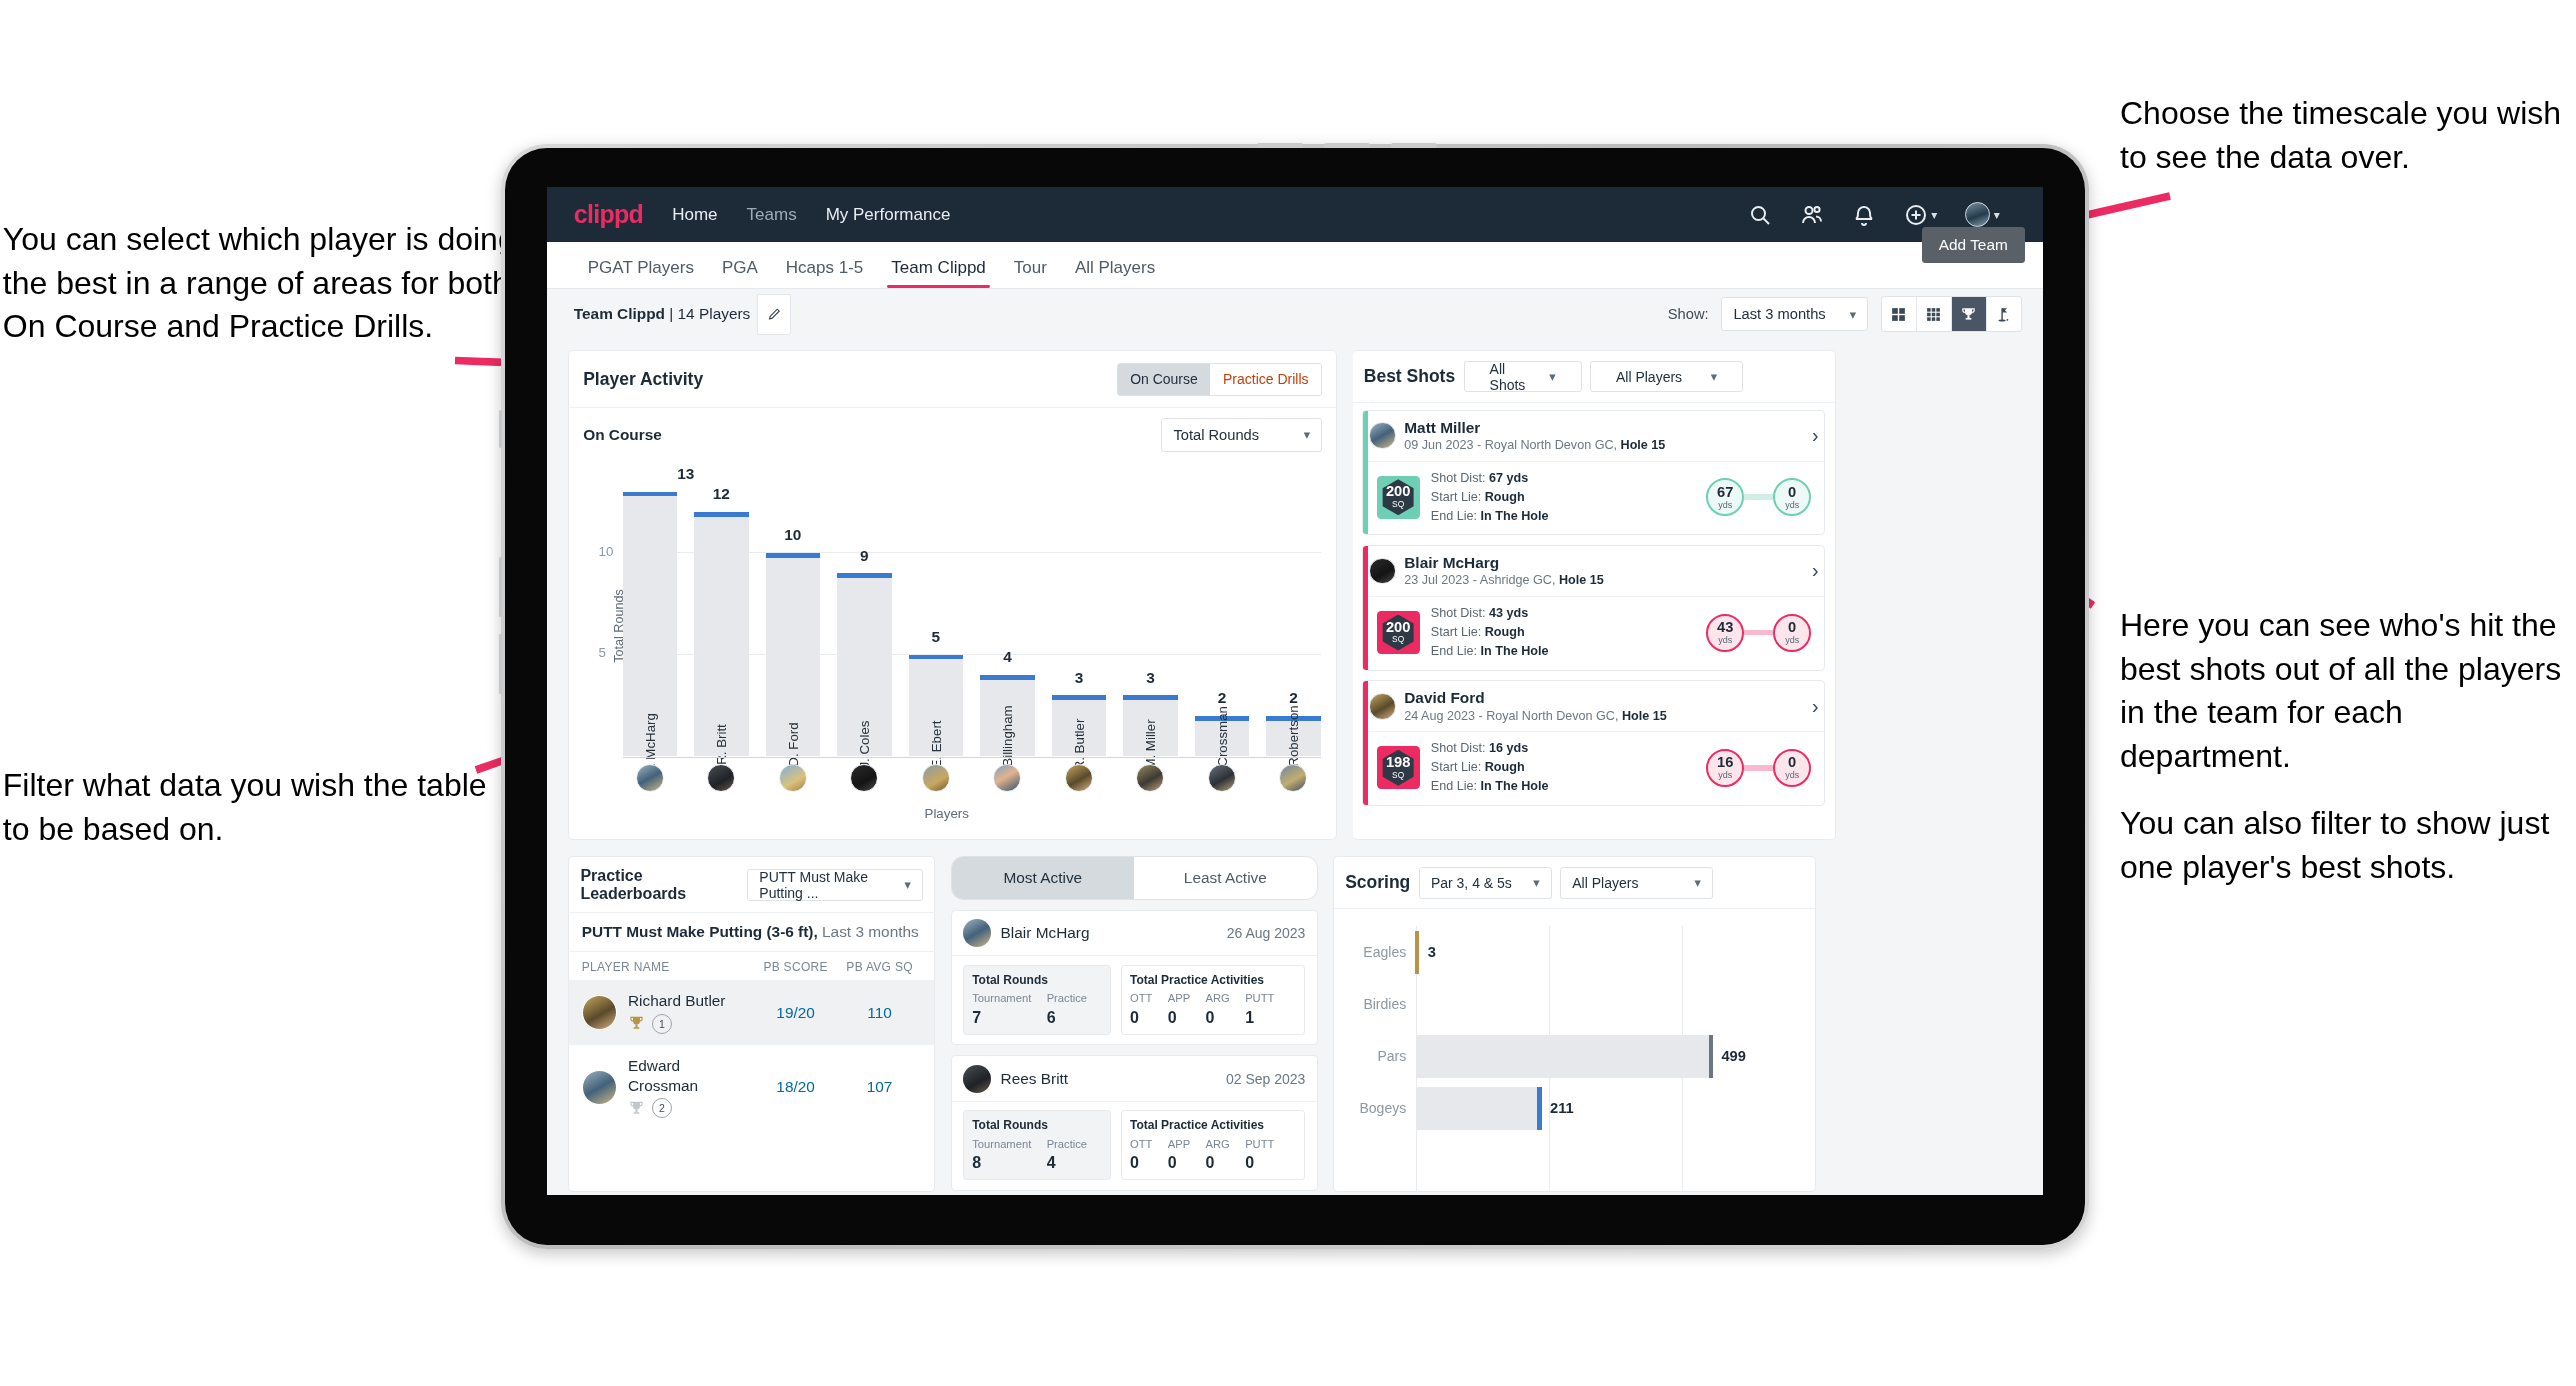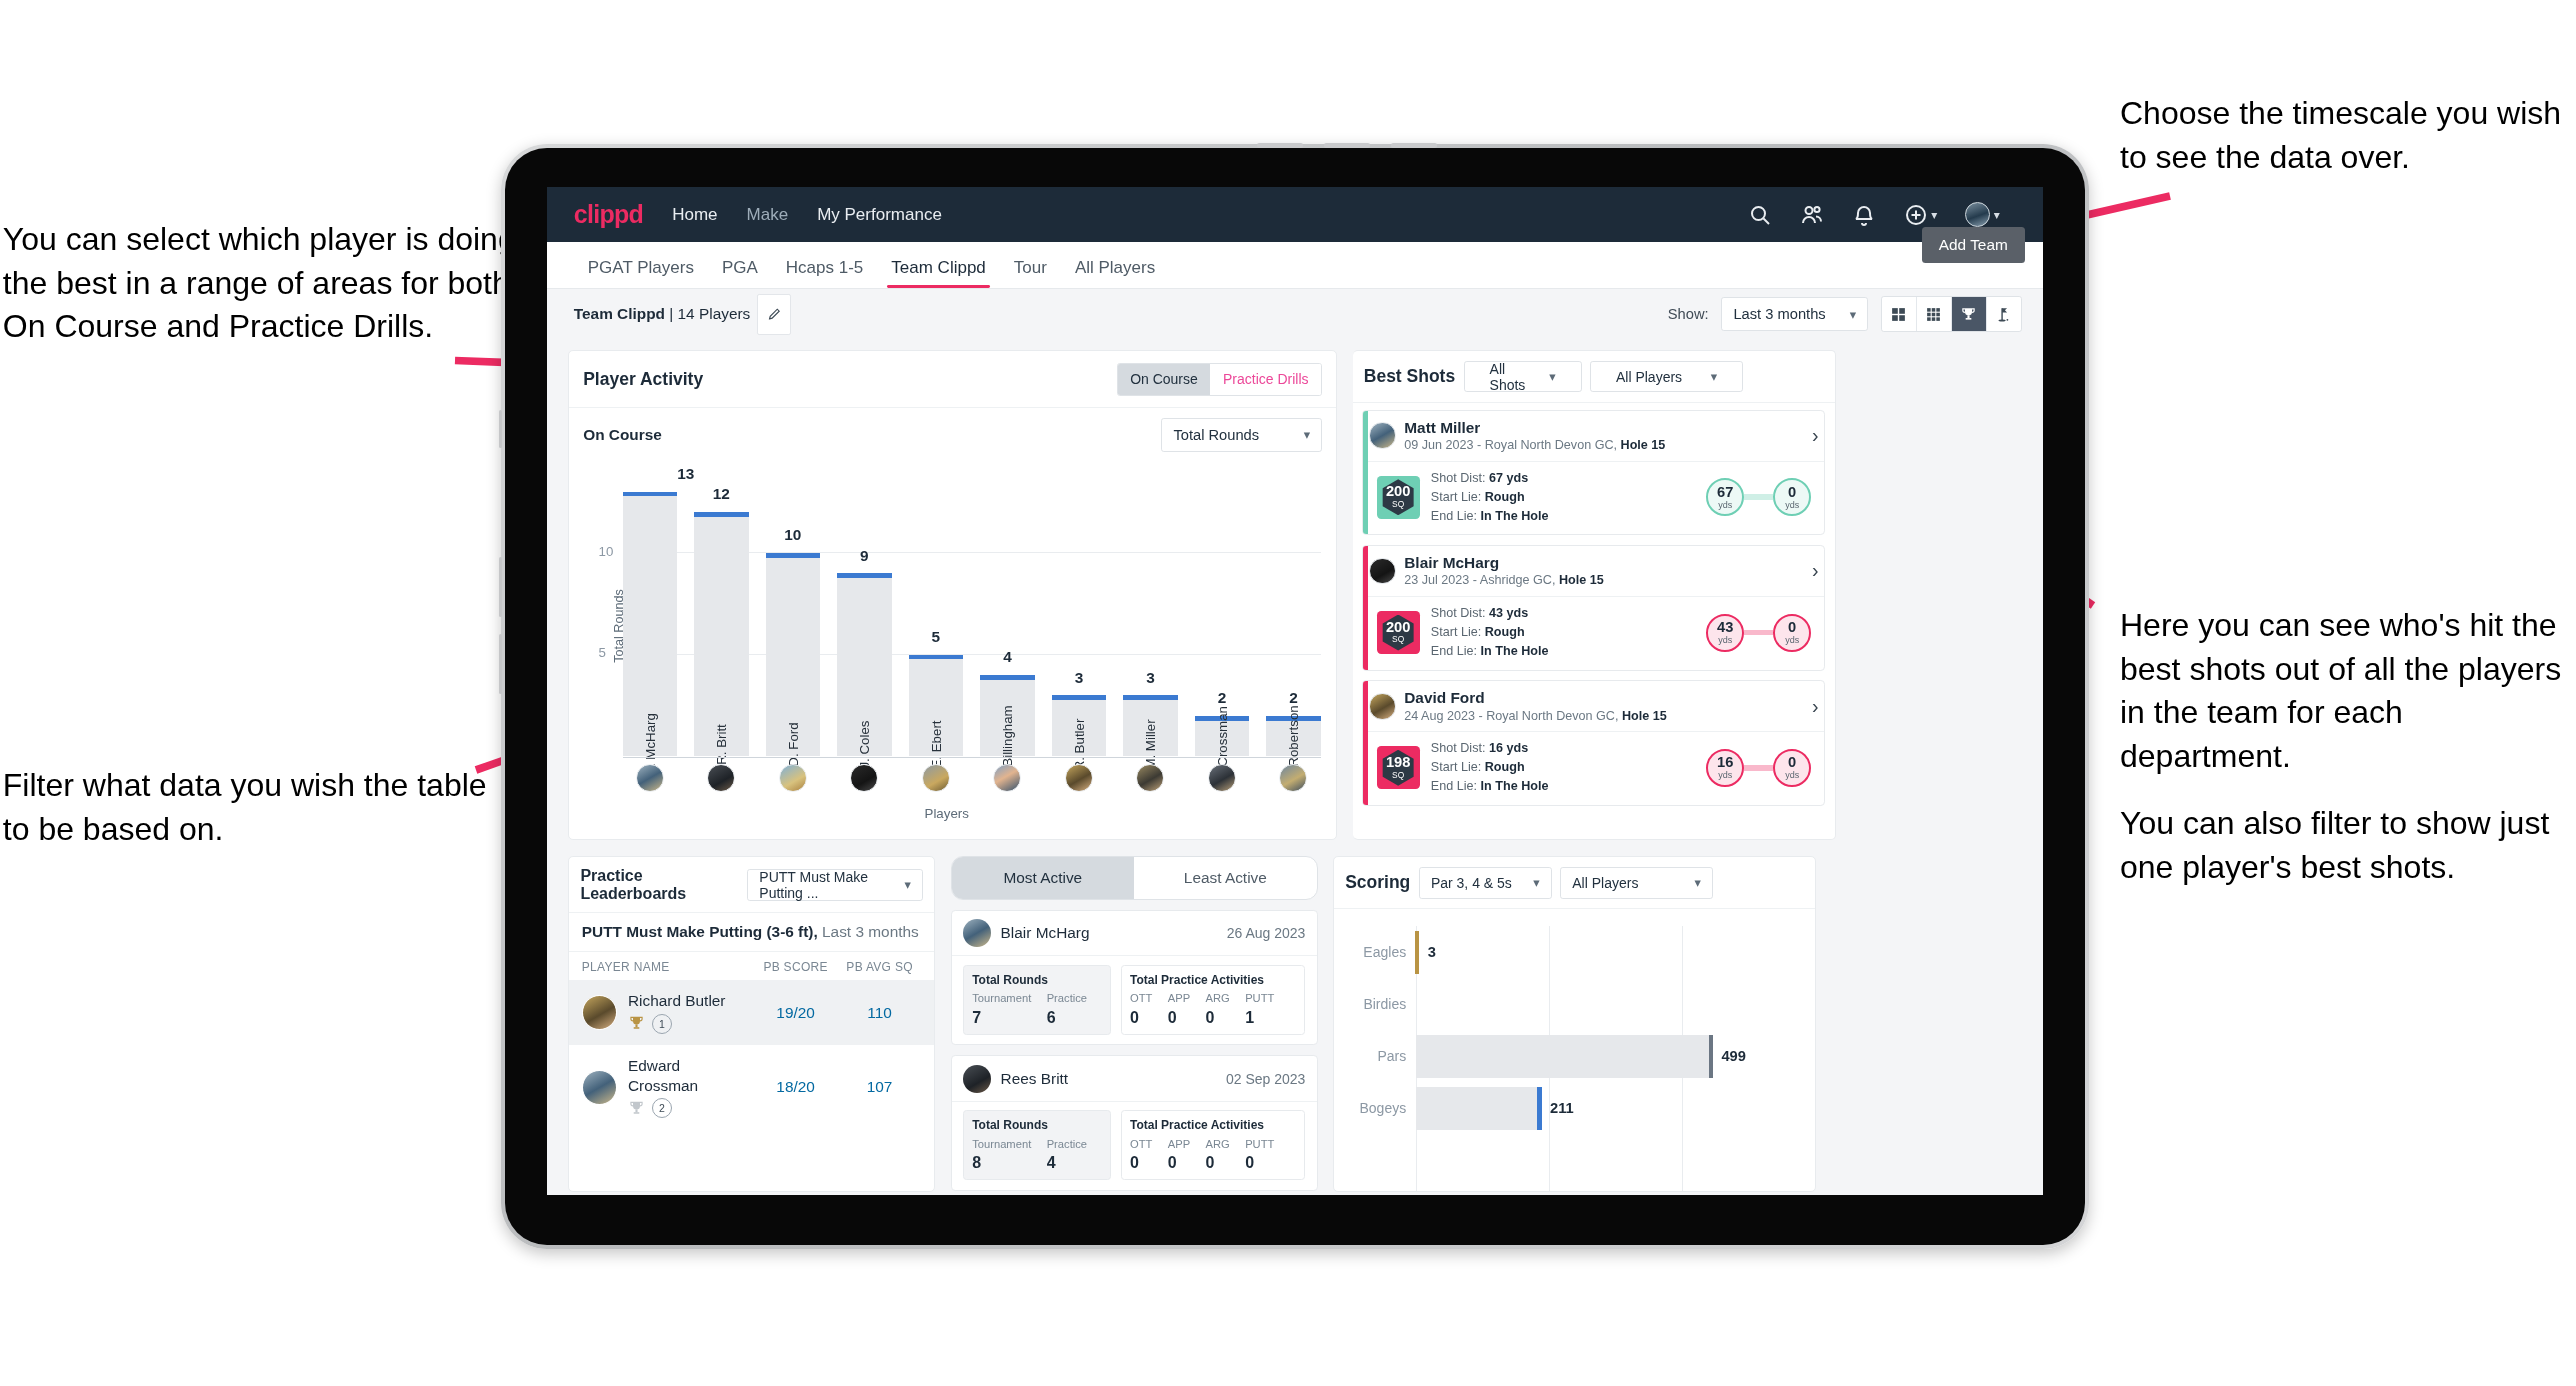--- a/index.html
+++ b/index.html
@@ -71,21 +71,21 @@
   
   .content{padding:11.2px 18px 0 21px;box-sizing:border-box;}
   .row{display:flex;gap:15.4px;}
   .card{background:#fff;border:0.7px solid #e8ebee;border-radius:4.9px;box-sizing:border-box;}
   .card-head{display:flex;align-items:center;padding:11.2px 14px;border-bottom:0.7px solid #eef1f3;gap:11.2px;}
   .card-title{font-size:17.5px;font-weight:700;color:#1d2b39;}
 
   
   .pa-card{width:769px;height:490px;position:relative;}
   .seg{display:flex;border:0.7px solid #dfe3e7;border-radius:2.8px;overflow:hidden;margin-left:auto;height:31px;}
-  .seg div{padding:0 12.6px;display:flex;align-items:center;font-size:14px;color:#ec4899;background:#fff;}
+  .seg div{padding:0 12.6px;display:flex;align-items:center;font-size:14px;color:#c2410c;background:#fff;}
   .seg div.on{background:#d5dadf;color:#22313f;}
   .pa-sub{display:flex;align-items:center;padding:9.8px 14px 0 14px;}
   .pa-sub .lbl{font-size:15.4px;color:#1d2b39;font-weight:700;}
   .pa-sub .sel{margin-left:auto;width:161px;}
 
   .chartwrap{position:relative;height:329px;margin:9.8px 15.4px 0 15.4px;}
   .yaxis-title{position:absolute;left:-2.8px;top:50%;transform:translateY(-50%) rotate(-90deg);font-size:12.6px;color:#5d6b78;white-space:nowrap;}
   .plot{position:absolute;left:38px;right:0;top:9.8px;bottom:34px;}
   .gridline{position:absolute;left:0;right:0;height:0.7px;background:#e9ecef;}
   .gridline span{position:absolute;left:-24px;top:-8.4px;font-size:13.3px;color:#8c98a4;}
@@ -219,21 +219,21 @@
   <div class="btn-side bs2"></div>
   <div class="btn-side bs3"></div>
 
   <div class="tablet-inner">
    <div class="screen">
 
     <div class="topnav">
       <div class="logo">clippd</div>
       <div class="navlinks">
         <div class="navlink">Home</div>
-        <div class="navlink dim">Make</div>
+        <div class="navlink dim">Teams</div>
         <div class="navlink">My Performance</div>
       </div>
       <div class="nav-right">
         <span class="nicon">
           <svg viewBox="0 0 24 24" fill="none" stroke="#e9edf1" stroke-width="2">
                 <circle cx="10.5" cy="10.5" r="6.5"></circle>
                 <line x1="15.5" y1="15.5" x2="21" y2="21"></line>
               </svg>
         </span>
         <span class="nicon">

